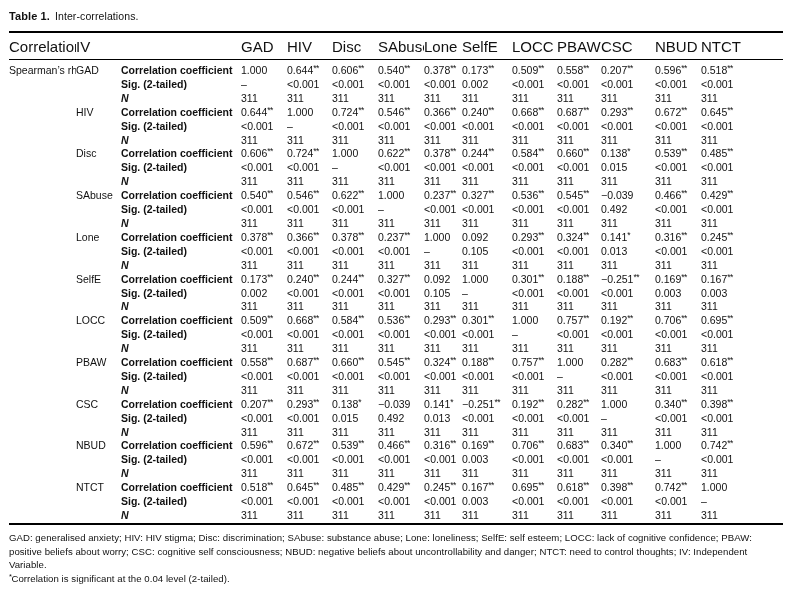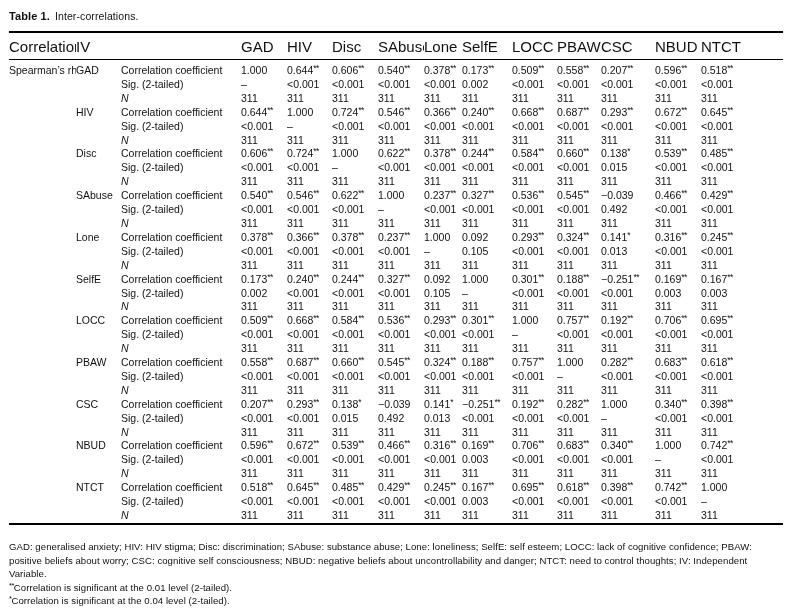--- a/index.html
+++ b/index.html
@@ -44,29 +44,29 @@
   }
   table.corr td {
     padding: 0;
     vertical-align: top;
     line-height: 13.9px;
     white-space: nowrap;
     overflow: hidden;
   }
   table.corr tbody tr:first-child td { padding-top: 4px; }
   td.rowlabel { white-space: normal; padding-right: 6px; }
-  td.statcell { padding-right: 4px; }
+  td.statcell { padding-right: 4px; font-weight: bold; }
   sup.star {
     font-size: 8.5px;
     line-height: 0;
     vertical-align: 3px;
     letter-spacing: -0.5px;
   }
   .footnotes {
-    margin-top: 15px;
+    margin-top: 6px;
     font-size: 9.6px;
     line-height: 13.6px;
     letter-spacing: 0.05px;
   }
   .footnotes p { margin: 0; }
   .footnotes sup {
     font-size: 7.5px;
     line-height: 0;
     vertical-align: 3px;
     letter-spacing: -0.5px;
@@ -589,17 +589,16 @@
           <td>311</td>
           <td>311</td>
           <td>311</td>
           <td>311</td>
         </tr>
       </tbody>
   </table>
 
   <div class="footnotes">
     <p>GAD: generalised anxiety; HIV: HIV stigma; Disc: discrimination; SAbuse: substance abuse; Lone: loneliness; SelfE: self esteem; LOCC: lack of cognitive confidence; PBAW: positive beliefs about worry; CSC: cognitive self consciousness; NBUD: negative beliefs about uncontrollability and danger; NTCT: need to control thoughts; IV: Independent Variable.</p>
-    <p><sup>**</sup><span>Correlation is significant at the 0.01 level (2-tailed).</span></p>
     <p><sup>*</sup><span>Correlation is significant at the 0.04 level (2-tailed).</span></p>
   </div>
 
 </div>
 
 </body></html>

